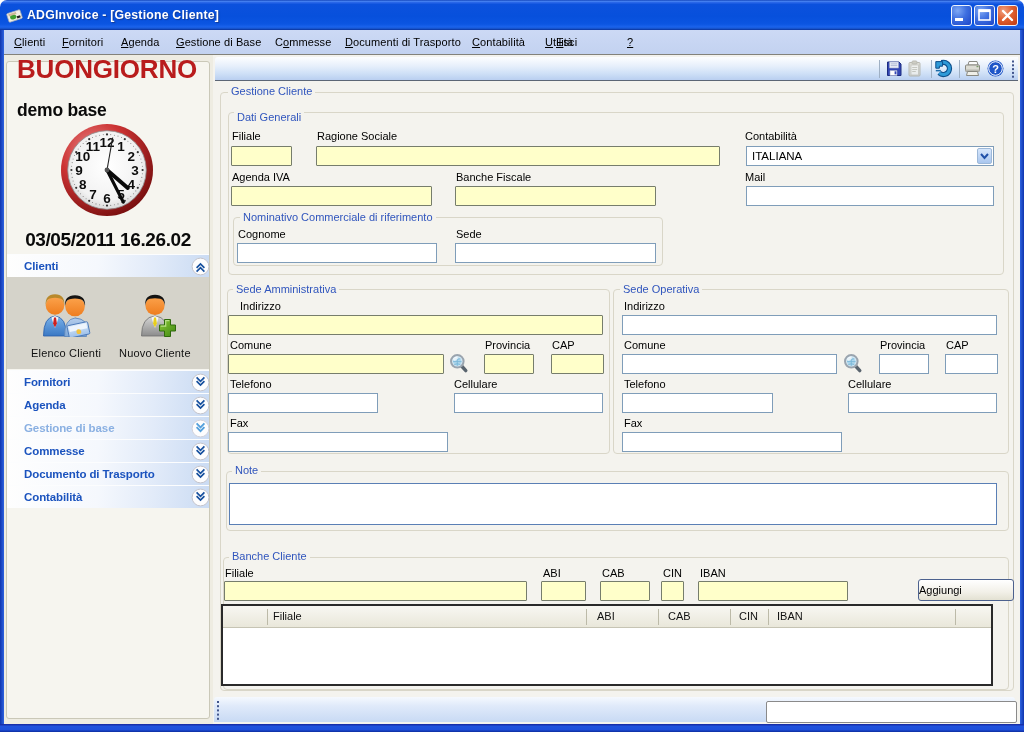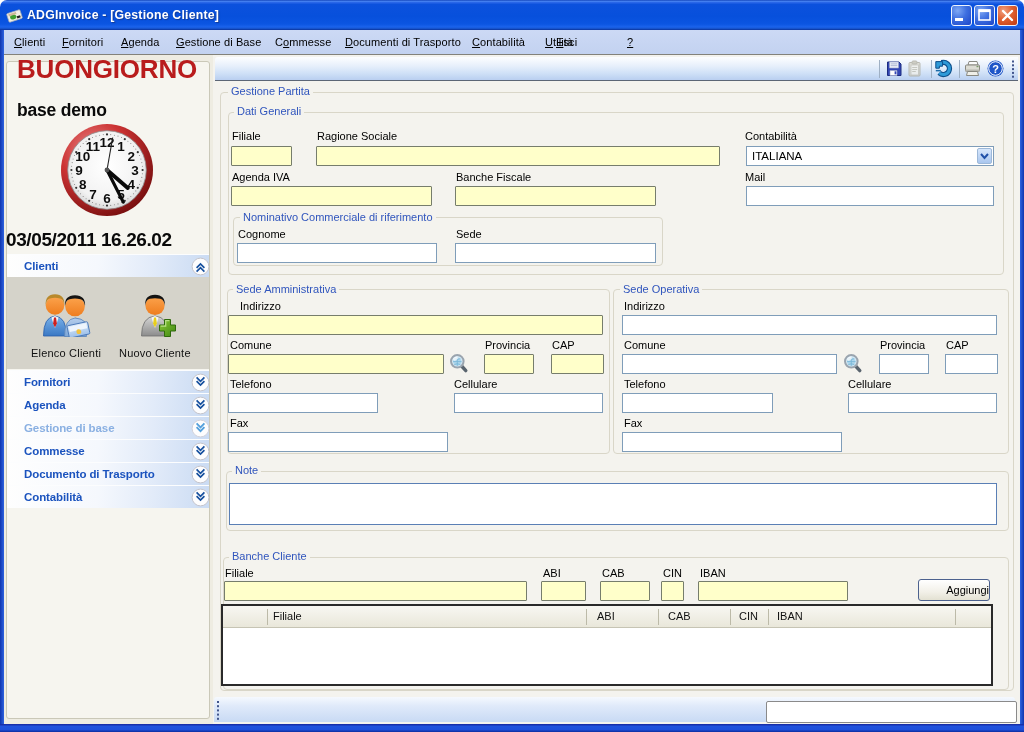--- a/index.html
+++ b/index.html
@@ -17,21 +17,21 @@
 .mi u{text-decoration:underline}
 #bl{left:0;top:30px;width:4px;height:694px;background:linear-gradient(90deg,#0f35ae,#2e63e0)}
 #br{left:1020px;top:30px;width:4px;height:694px;background:linear-gradient(90deg,#2e63e0,#0f35ae)}
 #bb{left:0;top:724px;width:1024px;height:8px;background:linear-gradient(180deg,#16269d 0%,#2053dd 30%,#1e4fdb 70%,#0d2d9e 100%)}
 
 #sidebg{left:4px;top:55px;width:209px;height:669px;background:#eeece2}
 #sidepanel{left:6px;top:61px;width:204px;height:658px;background:#f6f5ef;border:1px solid #cac8b8;border-radius:3px}
 #buon{left:17px;top:54px;font-size:26px;font-weight:bold;color:#b91c1c;letter-spacing:-.2px}
 #demo{left:17px;top:100px;font-size:17.5px;font-weight:bold;color:#0a0a0a;letter-spacing:-.2px}
 #clock{left:59px;top:122px}
-#dt{left:6px;top:229px;width:204px;font-size:19px;font-weight:bold;color:#0a0a0a;letter-spacing:-.4px}
+#dt{left:6px;top:229px;width:204px;text-align:center;font-size:19px;font-weight:bold;color:#0a0a0a;letter-spacing:-.4px}
 .acc{left:7px;width:202px;height:23px;background:linear-gradient(95deg,#fefefe 0%,#f5f8fd 45%,#e2ebf9 72%,#cadbf3 100%);border-top:1px solid #fcfdfe}
 .acc .t{position:absolute;left:17px;top:4.5px;font-size:11.5px;font-weight:bold;color:#1b53be;letter-spacing:-.1px}
 .acc.lit .t{color:#8ab0e2}
 .chev{position:absolute;left:184px;top:2px;width:19px;height:19px}
 #iconarea{left:7px;top:277px;width:202px;height:92px;background:#d5d3ca}
 .cap{top:347px;font-size:11px;color:#111;letter-spacing:.2px}
 
 #mainbg{left:213px;top:55px;width:807px;height:669px;background:#f4f3ee}
 #toolbar{left:215px;top:57px;width:803px;height:24px;border-radius:3px 0 0 0;border-bottom:1px solid #5c6676;
 background:linear-gradient(180deg,#fdfeff 0%,#e6effb 40%,#d0e1f7 70%,#b9cff0 100%)}
@@ -85,21 +85,21 @@
 <span class="a mi" style="left:556px"><u>E</u>sci</span>
 <span class="a mi" style="left:627px"><u>?</u></span>
 <div class="a" id="bl"></div>
 <div class="a" style="left:1019px;top:56px;width:1px;height:668px;background:#fbfbf8"></div>
 <div class="a" id="br"></div>
 <div class="a" id="bb"></div>
 
 <div class="a" id="sidebg"></div>
 <div class="a" id="sidepanel"></div>
 <div class="a" id="buon">BUONGIORNO</div>
-<div class="a" id="demo">base demo</div>
+<div class="a" id="demo">demo base</div>
 <div class="a" id="clock"><svg width="96" height="96" viewBox="0 0 96 96">
       <defs>
         <radialGradient id="rim" cx="35%" cy="30%" r="80%">
           <stop offset="0%" stop-color="#ea8d8d"></stop>
           <stop offset="45%" stop-color="#c33"></stop>
           <stop offset="100%" stop-color="#6d0a0a"></stop>
         </radialGradient>
         <radialGradient id="face" cx="50%" cy="45%" r="62%">
           <stop offset="0%" stop-color="#ffffff"></stop>
           <stop offset="70%" stop-color="#f2f2f2"></stop>
@@ -337,24 +337,24 @@
 </svg></div>
 <div class="a" style="left:1011px;top:60px"><svg width="4" height="20">
       <rect x="1" y="0.5" width="2" height="2" fill="#41558c"></rect>
       <rect x="1" y="4.3" width="2" height="2" fill="#41558c"></rect>
       <rect x="1" y="8.1" width="2" height="2" fill="#41558c"></rect>
       <rect x="1" y="11.899999999999999" width="2" height="2" fill="#41558c"></rect>
       <rect x="1" y="15.7" width="2" height="2" fill="#41558c"></rect>
     </svg></div>
 
 <div class="a gb" style="left:220px;top:92px;width:794px;height:599px"></div>
-<span class="a gl" style="left:228px;top:85px">Gestione Partita</span>
+<span class="a gl" style="left:228px;top:85px">Gestione Cliente</span>
 
 <div class="a gb" style="left:228px;top:112px;width:776px;height:163px"></div>
-<span class="a gl" style="left:234px;top:105px">Dati Generali</span>
+<span class="a gl" style="left:234px;top:111px">Dati Generali</span>
 <span class="a lbl" style="left:232px;top:130px">Filiale</span>
 <div class="a inp" style="left:231px;top:146px;width:61px"></div>
 <span class="a lbl" style="left:317px;top:130px">Ragione Sociale</span>
 <div class="a inp" style="left:316px;top:146px;width:404px"></div>
 <span class="a lbl" style="left:745px;top:130px">Contabilità</span>
 <div class="a inpw" style="left:746px;top:146px;width:248px"></div>
 <span class="a lbl" style="left:752px;top:150px;font-size:11.5px">ITALIANA</span>
 <div class="a" id="combtn" style="left:977px;top:148px;width:15px;height:16px;border:1px solid #9db8d8;border-radius:2px;background:linear-gradient(180deg,#d7e7fc,#a9c6ee)"><svg width="13" height="14">
       <path d="M3 5 L6.5 9 L10 5" fill="none" stroke="#2050a8" stroke-width="2"></path>
     </svg></div>
@@ -429,21 +429,21 @@
 <span class="a lbl" style="left:225px;top:567px">Filiale</span>
 <div class="a inp" style="left:224px;top:581px;width:303px"></div>
 <span class="a lbl" style="left:543px;top:567px">ABI</span>
 <div class="a inp" style="left:541px;top:581px;width:45px"></div>
 <span class="a lbl" style="left:602px;top:567px">CAB</span>
 <div class="a inp" style="left:600px;top:581px;width:50px"></div>
 <span class="a lbl" style="left:663px;top:567px">CIN</span>
 <div class="a inp" style="left:661px;top:581px;width:23px"></div>
 <span class="a lbl" style="left:700px;top:567px">IBAN</span>
 <div class="a inp" style="left:698px;top:581px;width:150px"></div>
-<div class="a" id="btnAgg" style="left:918px;top:579px;width:72px;height:22px;border:1px solid #4c618e;border-radius:3px;background:linear-gradient(180deg,#ffffff,#f2f0e8 60%,#e3e1d2);font-size:11px;text-align:right;line-height:21px">Aggiungi</div>
+<div class="a" id="btnAgg" style="left:918px;top:579px;width:96px;height:22px;border:1px solid #4c618e;border-radius:3px;background:linear-gradient(180deg,#ffffff,#f2f0e8 60%,#e3e1d2);font-size:11px;text-align:left;line-height:21px">Aggiungi</div>
 
 <div class="a" id="grid">
     <div id="ghead">
 <span class="gcs" style="left:44px"></span>
 <span class="ght" style="left:50px">Filiale</span>
 <span class="gcs" style="left:363px"></span>
 <span class="ght" style="left:374px">ABI</span>
 <span class="gcs" style="left:435px"></span>
 <span class="ght" style="left:445px">CAB</span>
 <span class="gcs" style="left:507px"></span>

